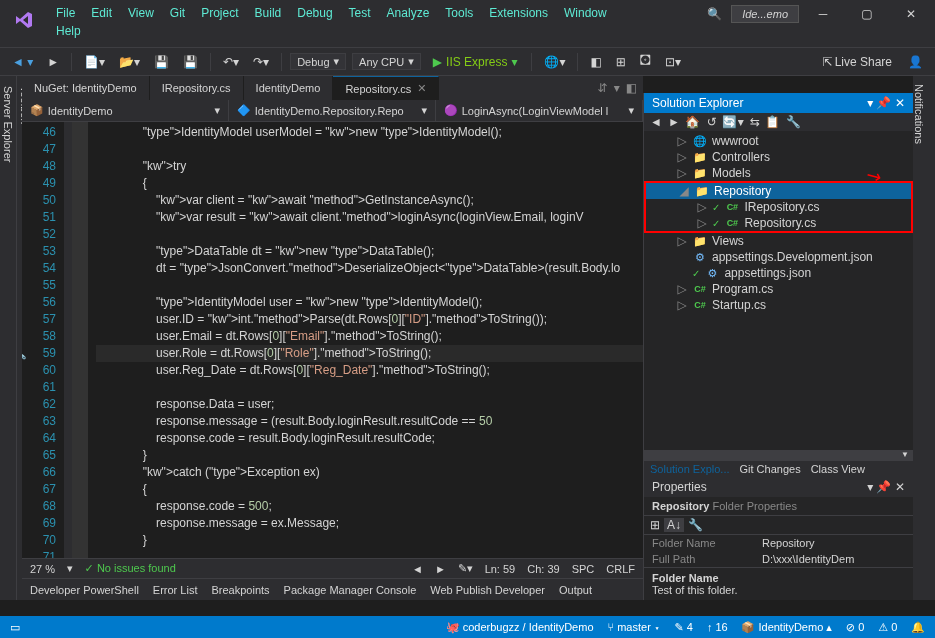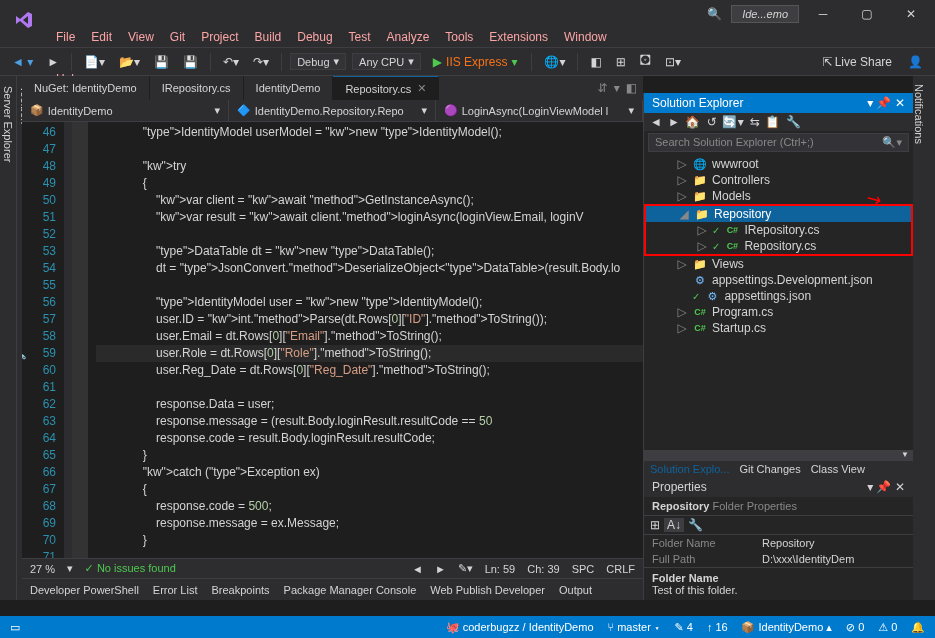--- a/index.html
+++ b/index.html
@@ -1,20 +1,20 @@
 <!DOCTYPE html>
 <html><head>
 <meta charset="utf-8">
 <style>
 * { margin: 0; padding: 0; box-sizing: border-box; font-family: 'Segoe UI', Tahoma, sans-serif; }
 body { background: #1e1e1e; color: #d4d4d4; font-size: 12px; width: 935px; height: 638px; overflow: hidden; position: relative; }
 .titlebar { background: #2d2d30; height: 48px; display: flex; align-items: flex-start; padding: 0; border-bottom: 1px solid #3e3e42; }
 .logo { width: 32px; height: 32px; margin: 4px 8px; display: flex; align-items: center; justify-content: center; }
 .menus { display: flex; flex-wrap: wrap; flex: 1; padding-top: 4px; }
-.menu-item { padding: 2px 8px; color: #fca5a5; cursor: pointer; margin-top: 24px; }
+.menu-item { padding: 2px 8px; color: #5eead4; cursor: pointer; }
 .title-controls { display: flex; align-items: center; gap: 4px; margin-left: auto; padding-right: 4px; }
 .search-box { width: 20px; color: #888; }
 .title-name { background: #3e3e42; padding: 2px 10px; border: 1px solid #555; font-size: 11px; font-style: italic; }
 .win-btn { width: 40px; height: 28px; display: flex; align-items: center; justify-content: center; color: #d4d4d4; cursor: pointer; }
 .toolbar { background: #2d2d30; height: 28px; display: flex; align-items: center; padding: 0 8px; gap: 6px; border-bottom: 1px solid #3e3e42; }
 .tb-btn { padding: 2px 4px; color: #d4d4d4; cursor: pointer; display: flex; align-items: center; gap: 2px; }
 .tb-sep { width: 1px; height: 18px; background: #3e3e42; margin: 0 2px; }
 .tb-dropdown { background: #333337; border: 1px solid #3e3e42; padding: 1px 6px; color: #d4d4d4; font-size: 11px; display: flex; align-items: center; gap: 4px; }
 .tb-run { color: #4ec94e; display: flex; align-items: center; gap: 4px; padding: 2px 6px; }
 .tb-right { margin-left: auto; display: flex; align-items: center; gap: 8px; }
@@ -110,21 +110,21 @@
   <span class="tb-btn">📄▾</span>
   <span class="tb-btn">📂▾</span>
   <span class="tb-btn" style="color:#4aa0e0">💾</span>
   <span class="tb-btn" style="color:#4aa0e0">💾</span>
   <div class="tb-sep"></div>
   <span class="tb-btn">↶▾</span>
   <span class="tb-btn">↷▾</span>
   <div class="tb-sep"></div>
   <div class="tb-dropdown"><span>Debug</span> ▾</div>
   <div class="tb-dropdown"><span>Any CPU</span> ▾</div>
-  <div class="tb-run">▶ <span style="color:#f97316">IIS Express</span> ▾</div>
+  <div class="tb-run">▶ <span style="color:#84cc16">IIS Express</span> ▾</div>
   <div class="tb-sep"></div>
   <span class="tb-btn">🌐▾</span>
   <div class="tb-sep"></div>
   <span class="tb-btn">◧</span>
   <span class="tb-btn">⊞</span>
   <span class="tb-btn">🖸</span>
   <span class="tb-btn">⊡▾</span>
   <div class="tb-right">
     <span class="tb-btn">⇱ <span>Live Share</span></span>
     <span class="tb-btn">👤</span>
@@ -226,24 +226,20 @@
     <div class="panel-toolbar">
       <span>◄</span>
         <span>►</span>
       <span>🏠</span>
       <span>↺</span>
       <span>🔄▾</span>
       <span>⇆</span>
       <span>📋</span>
       <span>🔧</span>
     </div>
-    <div class="panel-search">
-      <span>Search Solution Explorer (Ctrl+;)</span>
-        <span>🔍▾</span>
-    </div>
     <div class="tree">
       <div class="tree-item" style="padding-left:32px">
           <span class="tree-arrow">▷</span>
           <span class="tree-icon">🌐</span>
           <span>wwwroot</span>
         </div>
       <div class="tree-item" style="padding-left:32px">
           <span class="tree-arrow">▷</span>
           <span class="tree-icon folder-icon">📁</span>
           <span>Controllers</span>

